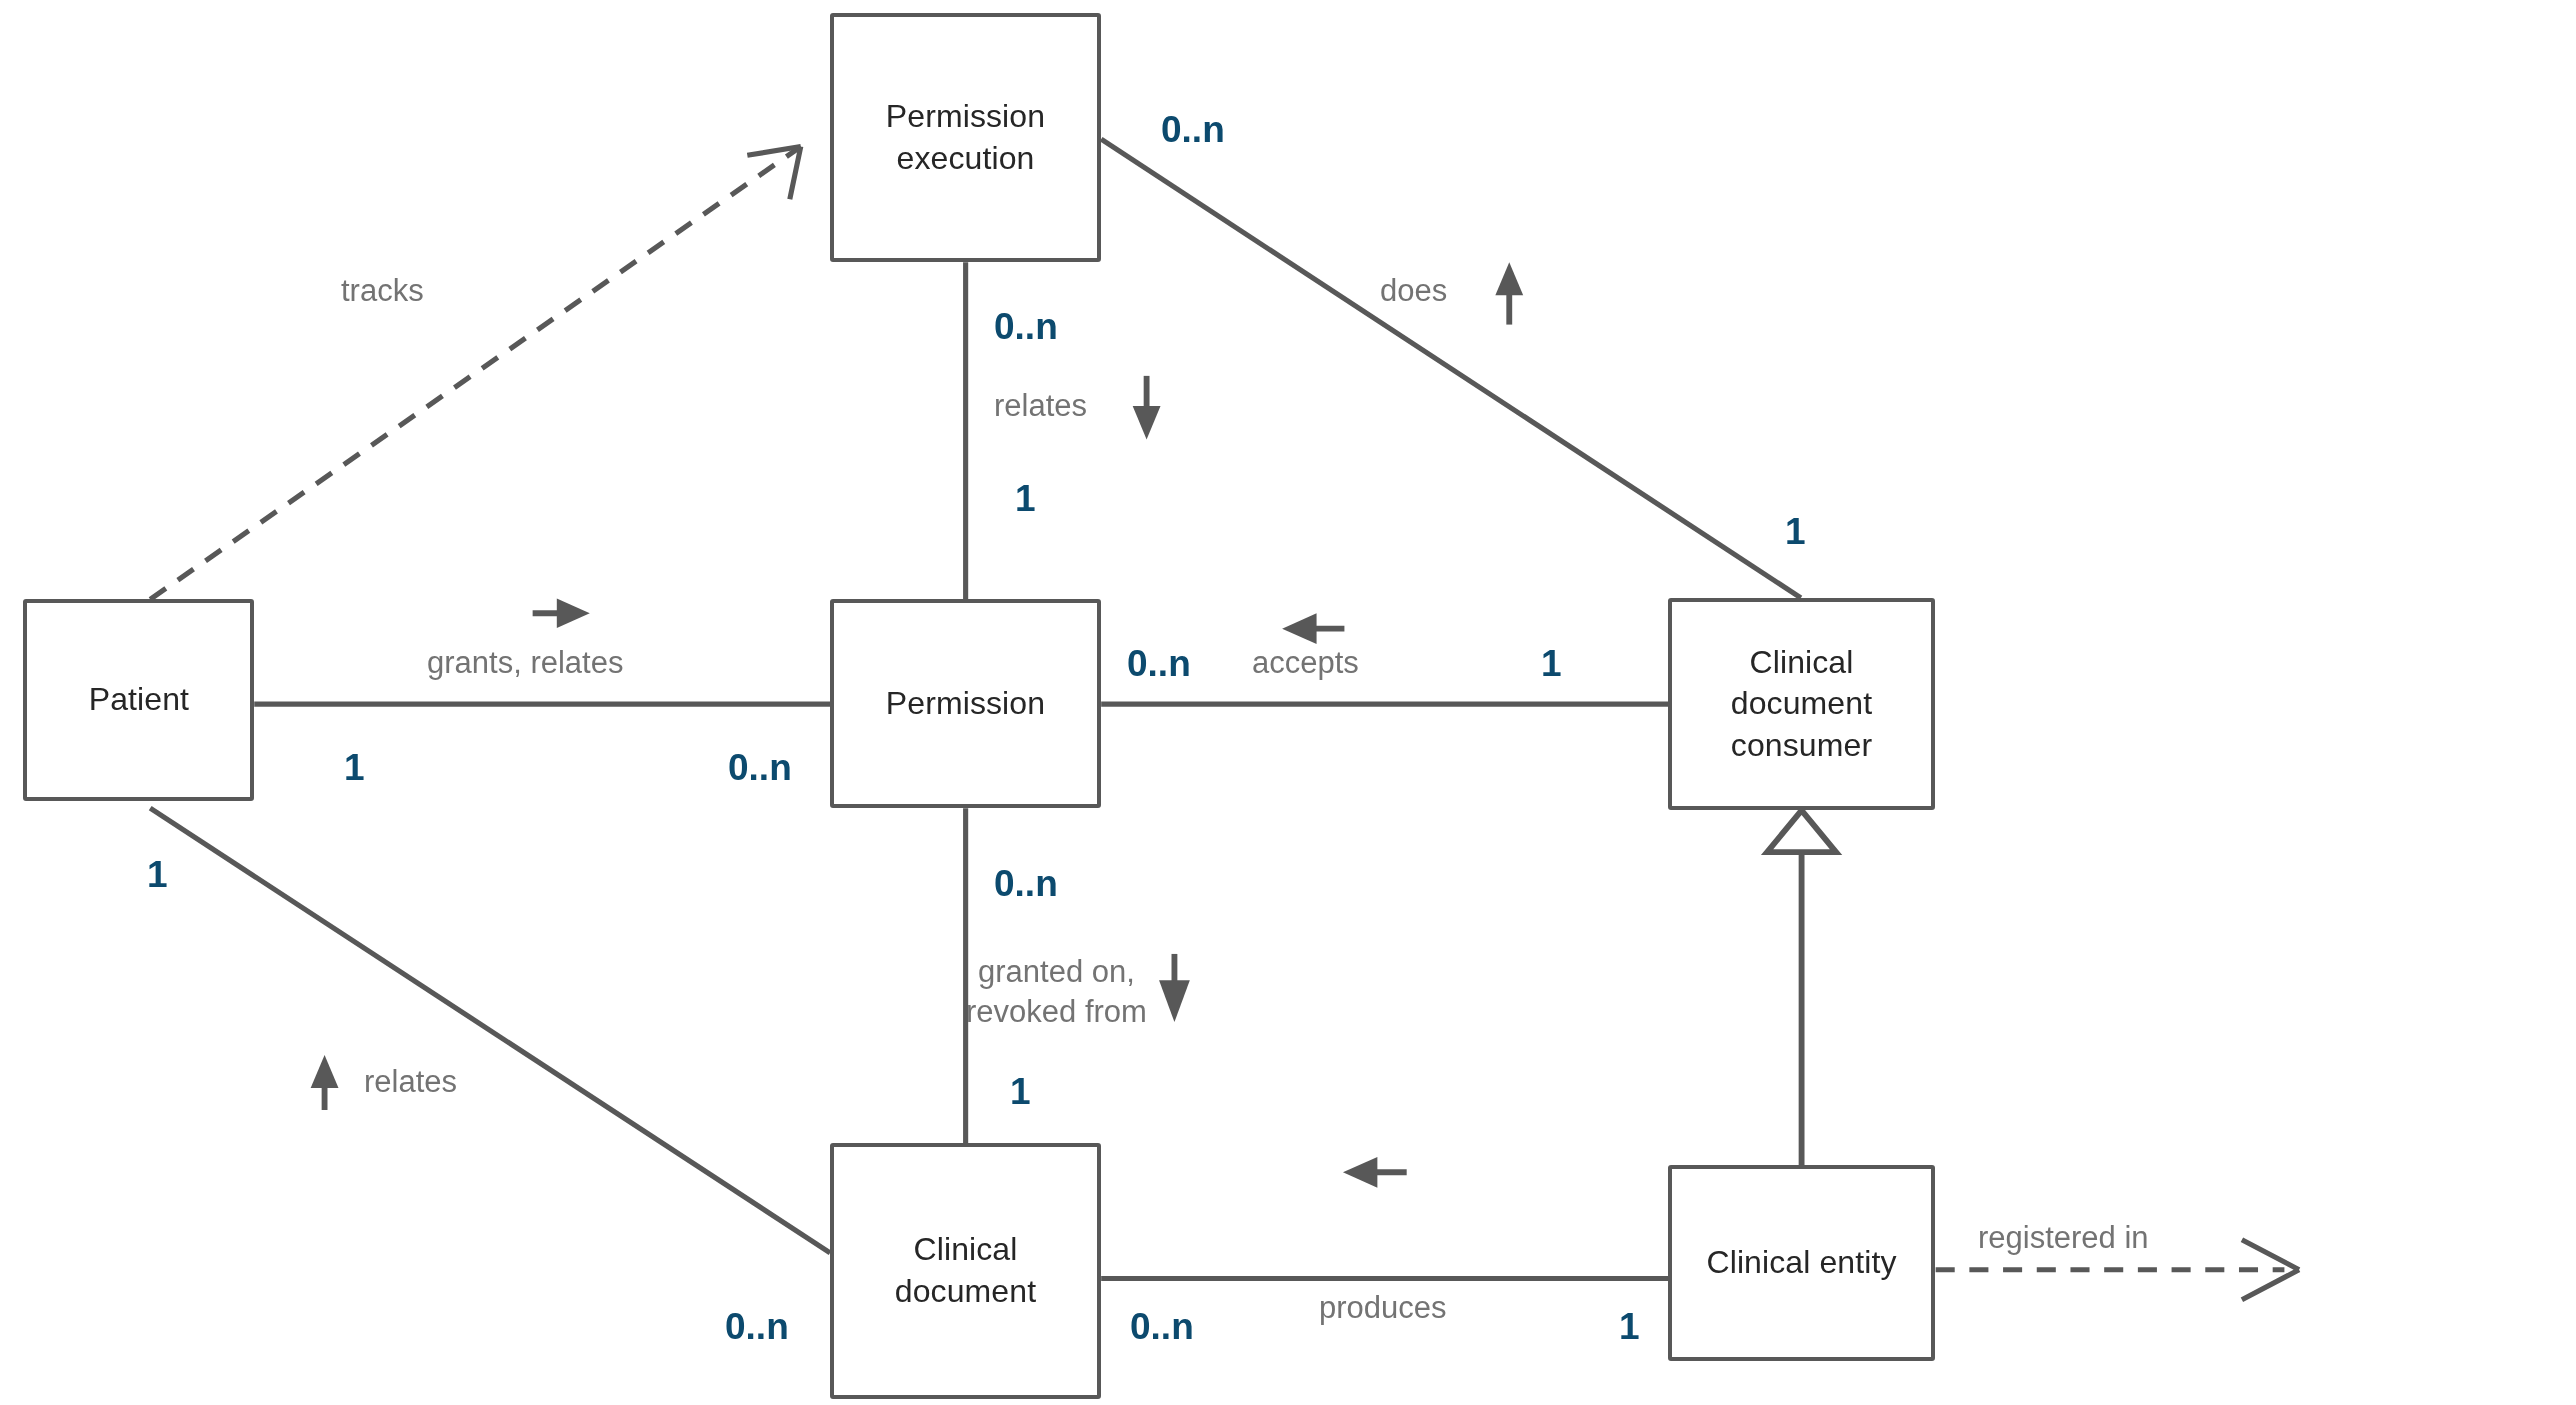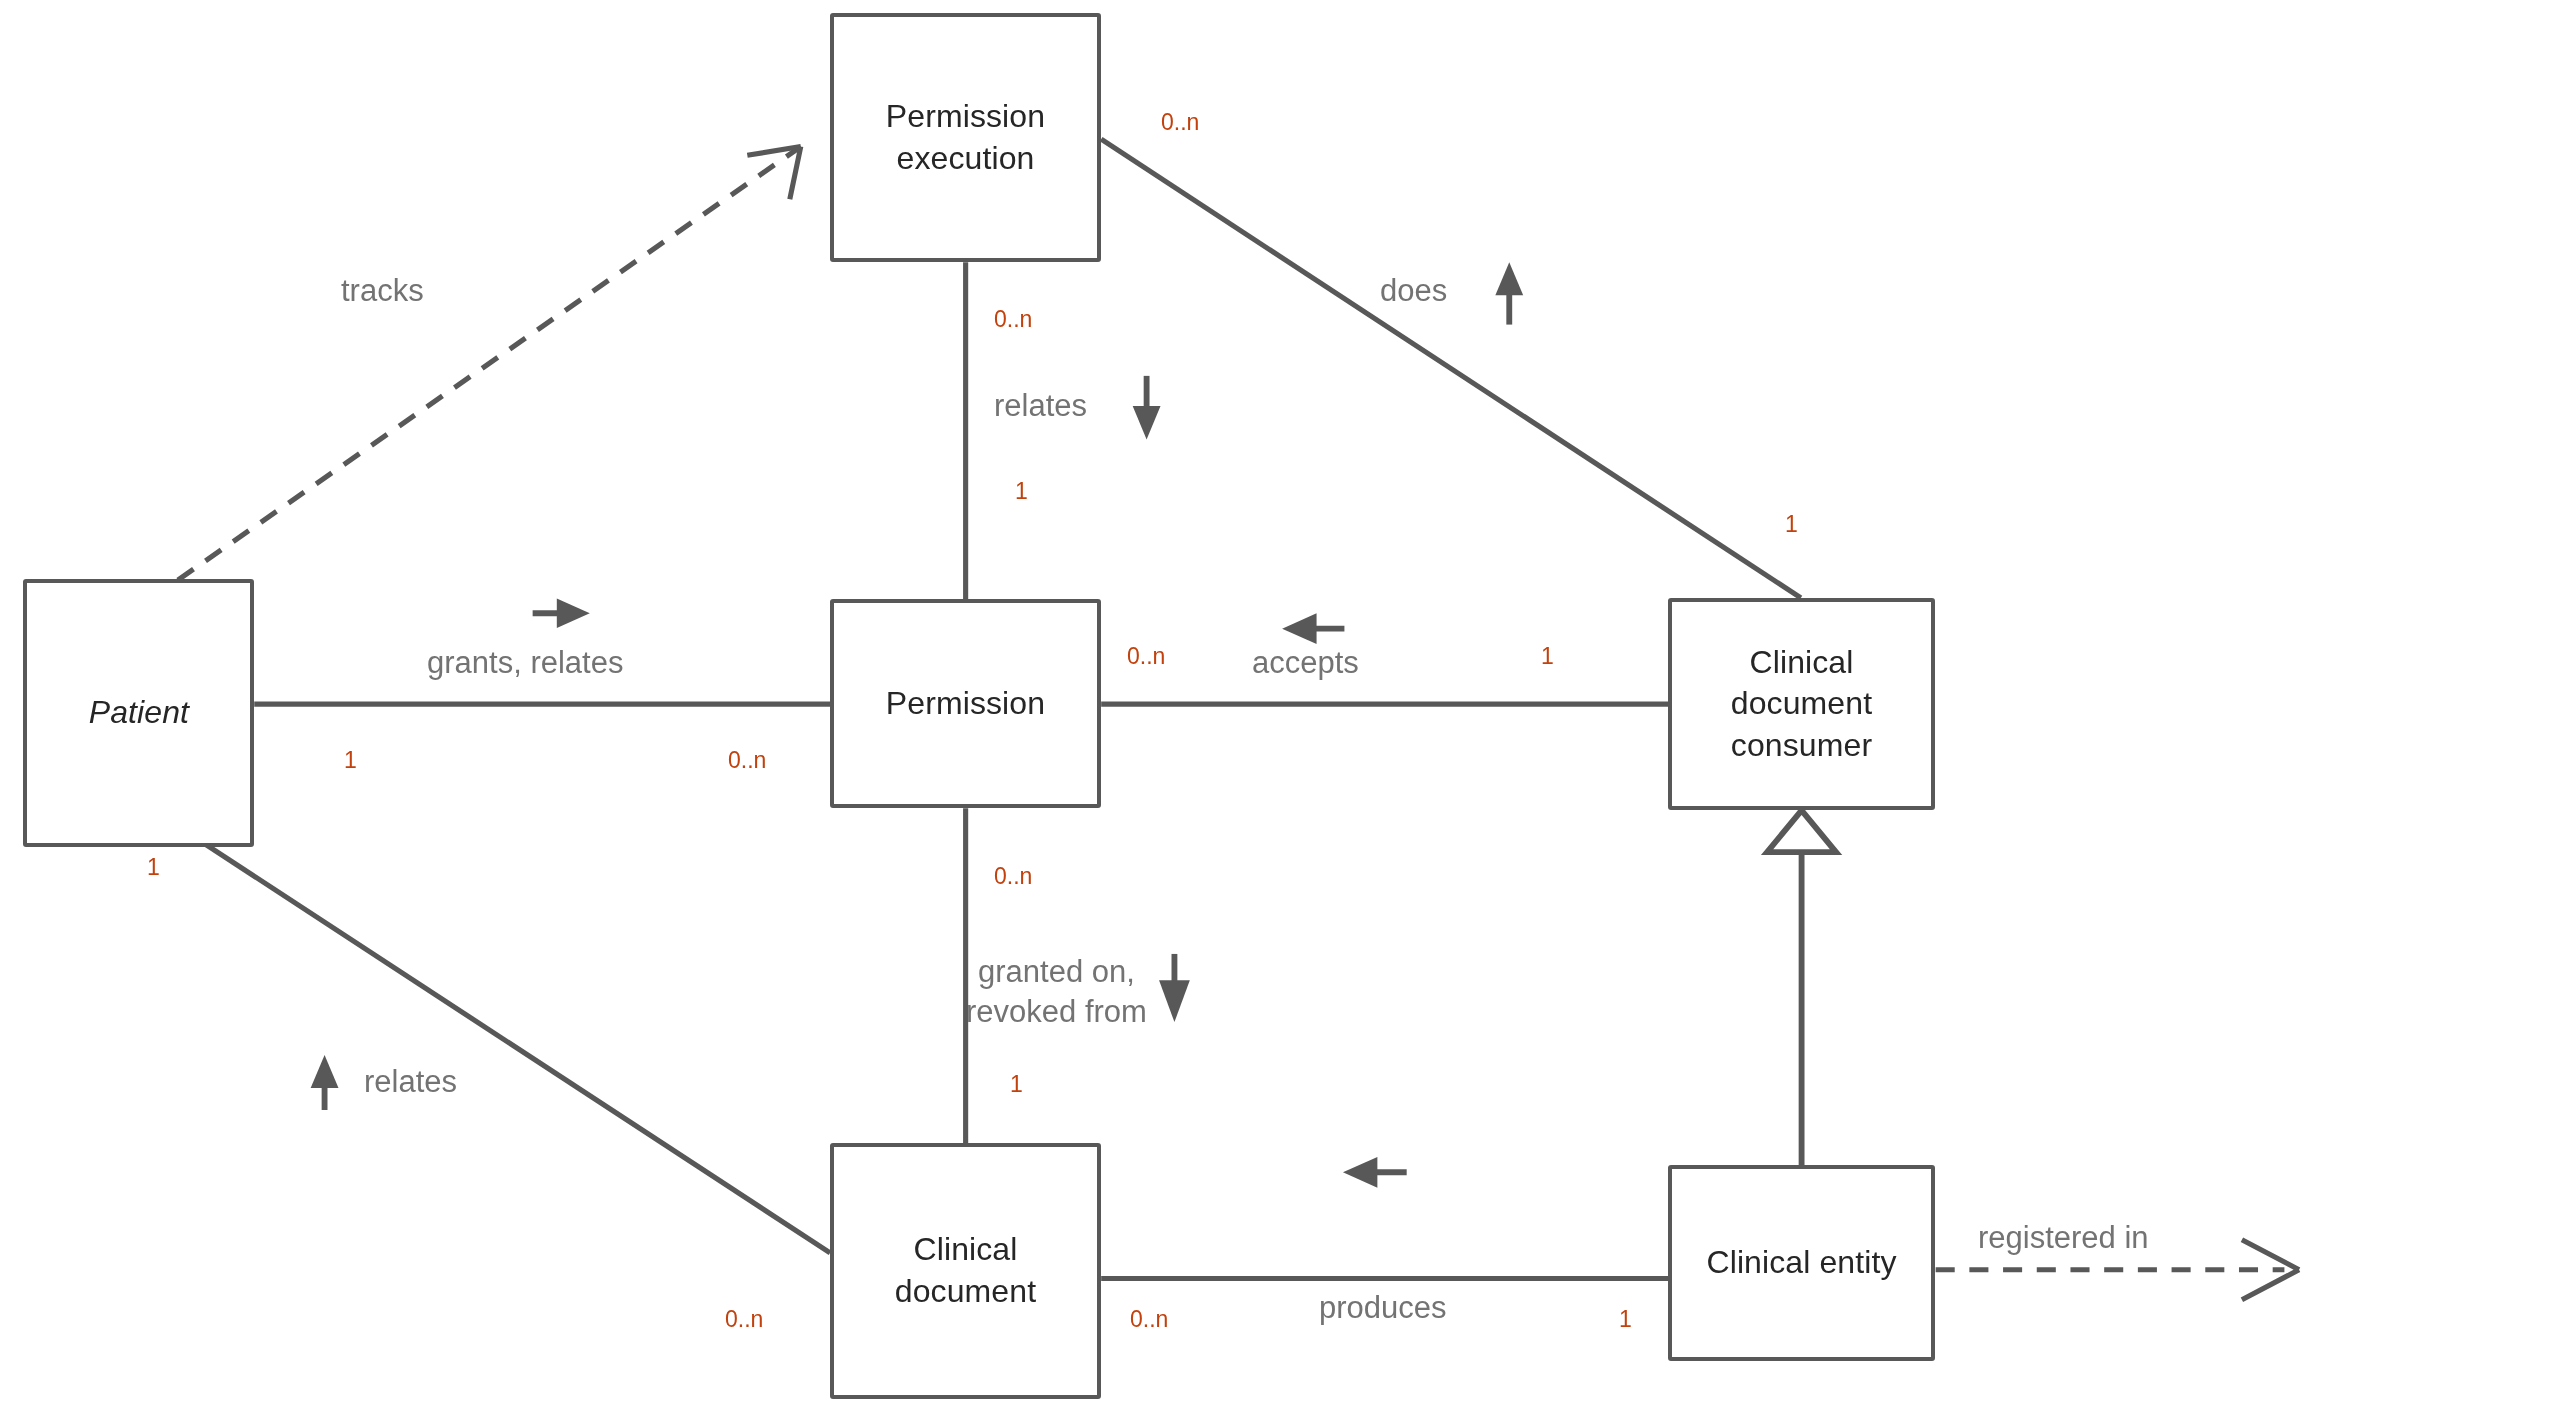--- a/index.html
+++ b/index.html
@@ -51,24 +51,25 @@
     position: absolute;
     font-size: 31px;
     line-height: 1.28;
     color: #737373;
     white-space: pre-line;
     z-index: 4;
     background: transparent;
   }
   .mult {
     position: absolute;
-    font-size: 23px;
+    font-size: 37px;
     line-height: 1;
-    color: #c2410c;
+    color: #0c4a6e;
     z-index: 4;
+    font-weight: bold;
   }
   .dirarrow {
     position: absolute;
     z-index: 4;
   }
 </style>
 </head>
 <body>
 
 <div id="canvas">
@@ -154,21 +155,21 @@
       <polygon points="1833,1600 1880,1579 1880,1621" fill="#585858"></polygon>
     </g>
 
   </svg>
 
   <div class="node" style="left:830px; top:13px; width:271px; height:249px;">
     <div class="node-label">Permission
 execution</div>
   </div>
 
-  <div class="node" style="left:23.4px; top:579px; width:231px; height:268px;font-style:italic;">
+  <div class="node" style="left:23.4px; top:599px; width:231px; height:202px;">
     <div class="node-label">Patient</div>
   </div>
 
   <div class="node" style="left:830px; top:599px; width:271px; height:209px;">
     <div class="node-label">Permission</div>
   </div>
 
   <div class="node" style="left:1668px; top:598px; width:267px; height:212px;">
     <div class="node-label">Clinical
 document

